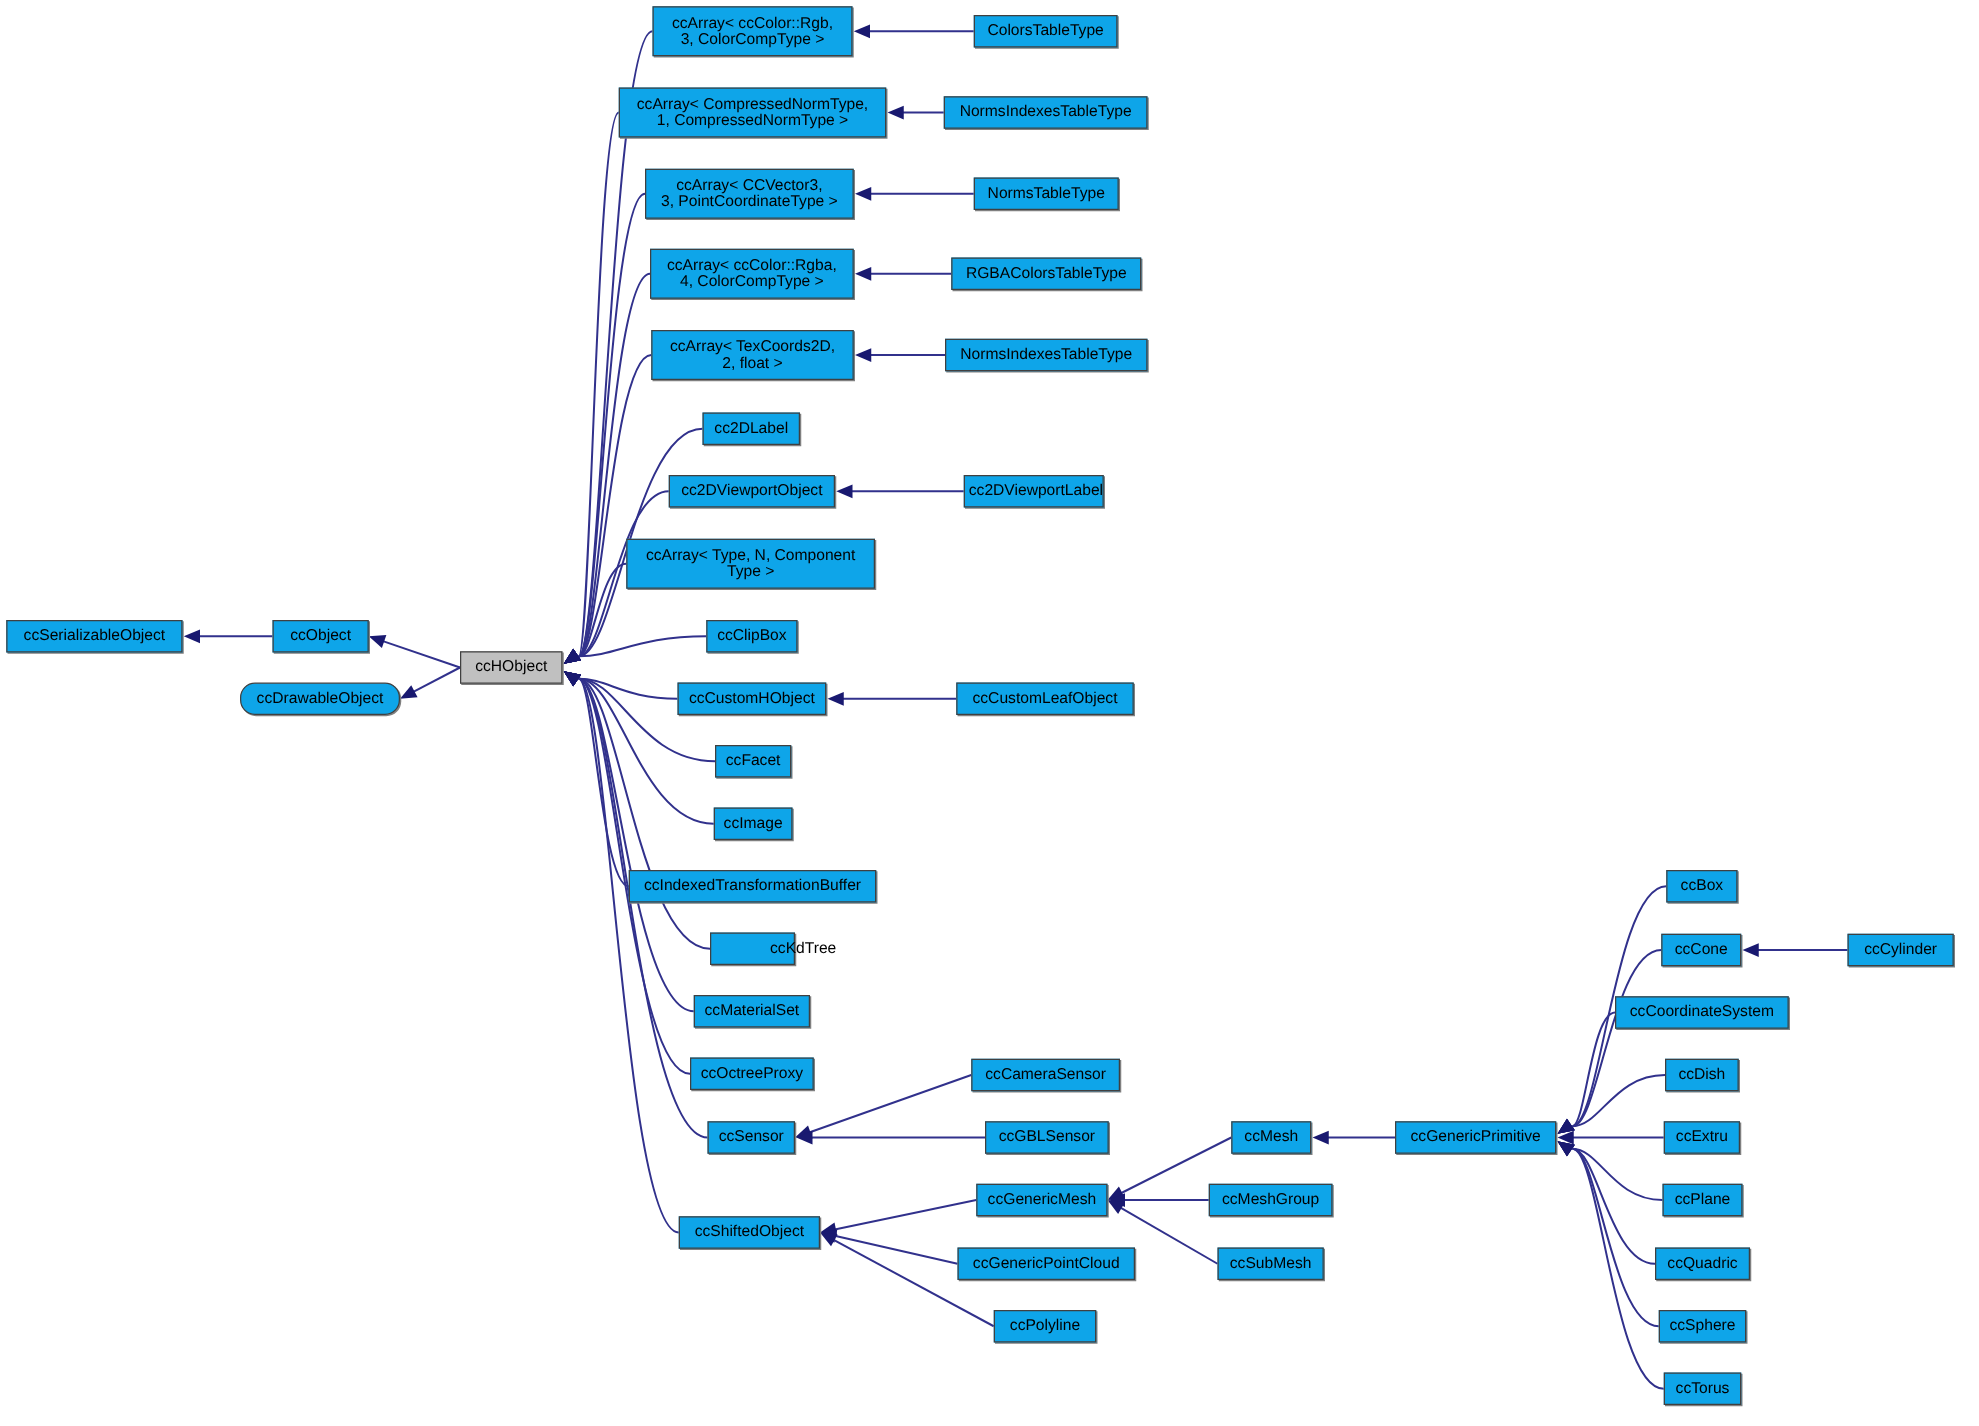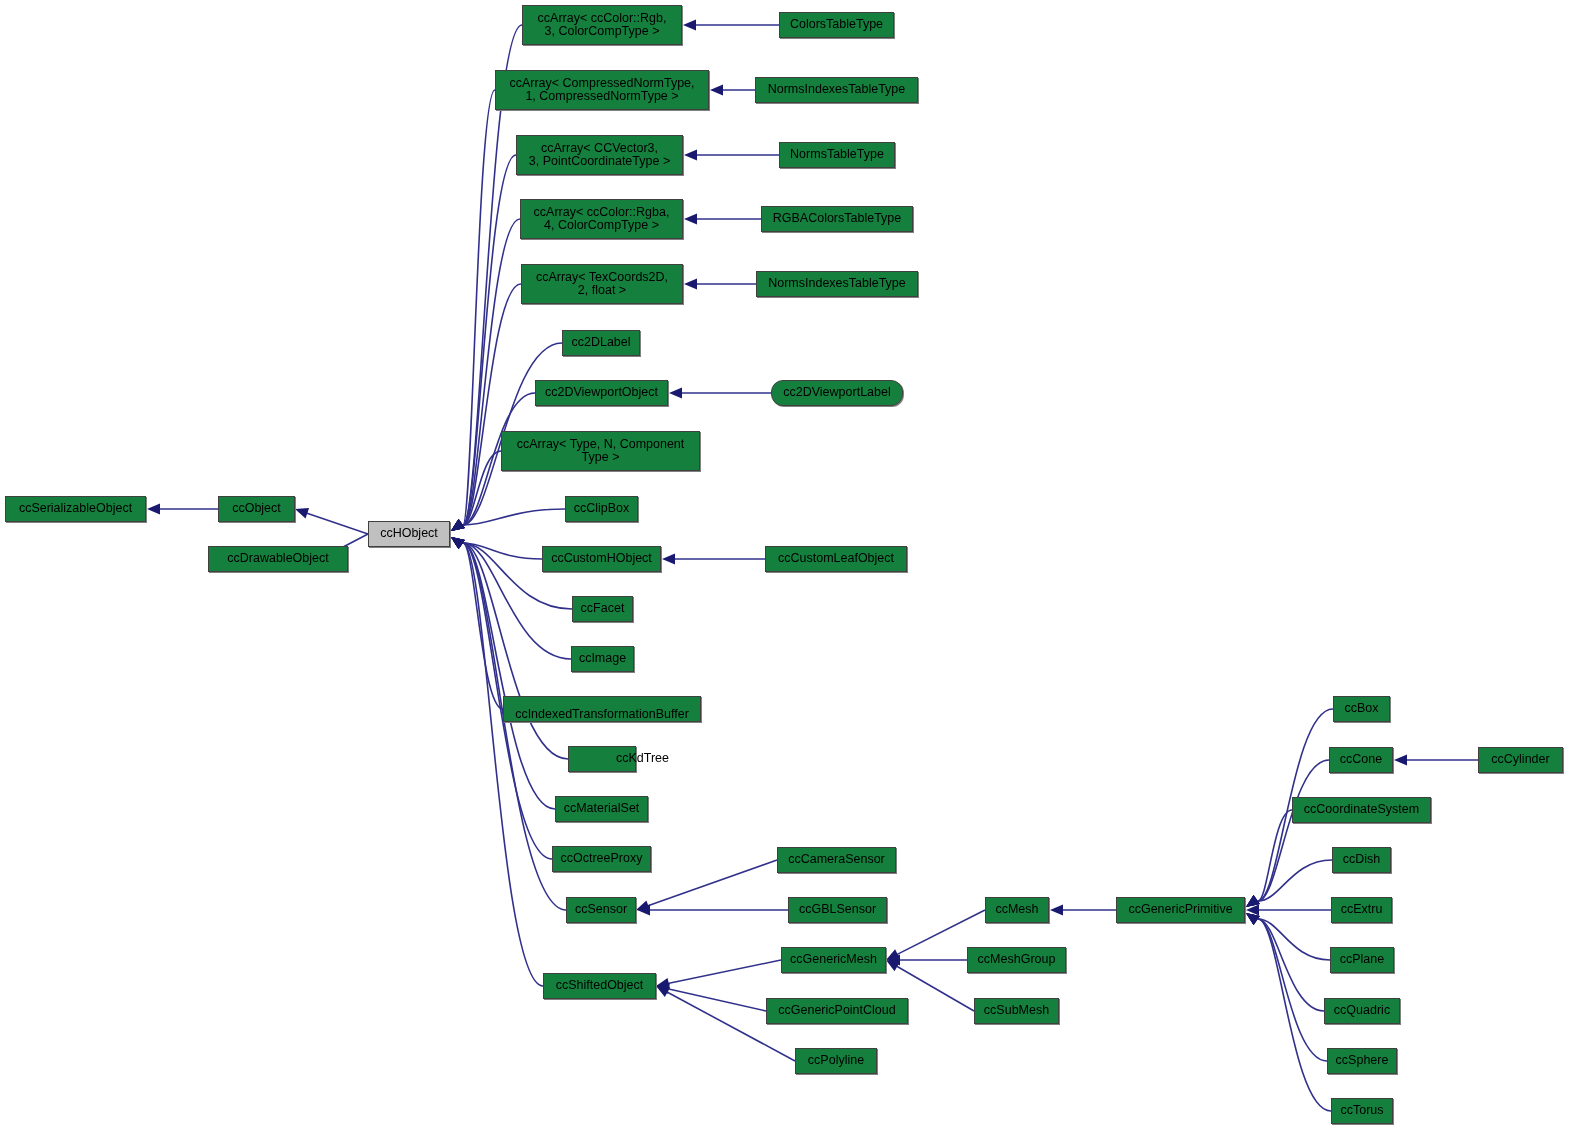--- a/index.html
+++ b/index.html
@@ -21,21 +21,21 @@
     left: 0;
     top: 0;
     width: 1583px;
     height: 1141px;
     pointer-events: none;
   }
   .node {
     position: absolute;
     box-sizing: border-box;
     border: 1px solid #404040;
-    background: #15803d;
+    background: #0ea5e9;
     color: #000000;
     font-size: 12.5px;
     line-height: 13.5px;
     text-align: center;
     display: flex;
     align-items: center;
     justify-content: center;
     white-space: pre-line;
     letter-spacing: 0px;
     box-shadow: 1px 1px 0 #808080;
@@ -240,52 +240,52 @@
         <polygon points="1246,913 1259.8191533749357,915.8776726707532 1253.5578436078024,924.9217867788349" fill="#191970"></polygon>
       </g>
       <g>
         <line x1="1478" y1="760" x2="1405" y2="760" stroke="#31318c" stroke-width="1.6"></line>
         <polygon points="1394,760 1407,754.5 1407,765.5" fill="#191970"></polygon>
       </g>
     </svg>
   <div id="nodes">
       <div class="node" style="left: 5px; top: 496px; width: 141px; height: 26px;"><span>ccSerializableObject</span></div>
       <div class="node" style="left: 218px; top: 496px; width: 77px; height: 26px;"><span>ccObject</span></div>
-      <div class="node" style="left: 208px; top: 546px; width: 140px; height: 26px;"><span>ccDrawableObject</span></div>
+      <div class="node" style="left: 192px; top: 546px; width: 128px; height: 26px; border-radius: 12px;"><span>ccDrawableObject</span></div>
       <div class="node highlight" style="left: 368px; top: 521px; width: 82px; height: 26px;"><span>ccHObject</span></div>
       <div class="node" style="left: 522px; top: 5px; width: 160px; height: 40px;"><span>ccArray&lt; ccColor::Rgb,
 3, ColorCompType &gt;</span></div>
       <div class="node" style="left: 495px; top: 70px; width: 214px; height: 40px;"><span>ccArray&lt; CompressedNormType,
 1, CompressedNormType &gt;</span></div>
       <div class="node" style="left: 516px; top: 135px; width: 167px; height: 40px;"><span>ccArray&lt; CCVector3,
 3, PointCoordinateType &gt;</span></div>
       <div class="node" style="left: 520px; top: 199px; width: 163px; height: 40px;"><span>ccArray&lt; ccColor::Rgba,
 4, ColorCompType &gt;</span></div>
       <div class="node" style="left: 521px; top: 264px; width: 162px; height: 40px;"><span>ccArray&lt; TexCoords2D,
 2, float &gt;</span></div>
       <div class="node" style="left: 562px; top: 330px; width: 78px; height: 26px;"><span>cc2DLabel</span></div>
       <div class="node" style="left: 535px; top: 380px; width: 133px; height: 26px;"><span>cc2DViewportObject</span></div>
       <div class="node" style="left: 501px; top: 431px; width: 199px; height: 40px;"><span>ccArray&lt; Type, N, Component
 Type &gt;</span></div>
       <div class="node" style="left: 565px; top: 496px; width: 73px; height: 26px; justify-content: center;"><span>ccClipBox</span></div>
       <div class="node" style="left: 542px; top: 546px; width: 119px; height: 26px;"><span>ccCustomHObject</span></div>
       <div class="node" style="left: 572px; top: 596px; width: 61px; height: 26px;"><span>ccFacet</span></div>
       <div class="node" style="left: 571px; top: 646px; width: 63px; height: 26px;"><span>ccImage</span></div>
-      <div class="node" style="left: 503px; top: 696px; width: 198px; height: 26px; align-items: flex-end;"><span>ccIndexedTransformationBuffer</span></div>
+      <div class="node" style="left: 503px; top: 696px; width: 198px; height: 26px;"><span>ccIndexedTransformationBuffer</span></div>
       <div class="node" style="left: 568px; top: 746px; width: 68px; height: 26px; padding-left: 44px;"><span>ccKdTree</span></div>
       <div class="node" style="left: 555px; top: 796px; width: 93px; height: 26px;"><span>ccMaterialSet</span></div>
       <div class="node" style="left: 552px; top: 846px; width: 99px; height: 26px;"><span>ccOctreeProxy</span></div>
       <div class="node" style="left: 566px; top: 897px; width: 70px; height: 26px;"><span>ccSensor</span></div>
       <div class="node" style="left: 543px; top: 973px; width: 113px; height: 26px;"><span>ccShiftedObject</span></div>
       <div class="node" style="left: 779px; top: 12px; width: 115px; height: 26px;"><span>ColorsTableType</span></div>
       <div class="node" style="left: 755px; top: 77px; width: 163px; height: 26px;"><span>NormsIndexesTableType</span></div>
       <div class="node" style="left: 779px; top: 142px; width: 116px; height: 26px;"><span>NormsTableType</span></div>
       <div class="node" style="left: 761px; top: 206px; width: 152px; height: 26px;"><span>RGBAColorsTableType</span></div>
       <div class="node" style="left: 756px; top: 271px; width: 162px; height: 26px;"><span>NormsIndexesTableType</span></div>
-      <div class="node" style="left: 771px; top: 380px; width: 132px; height: 26px; border-radius: 12px;"><span>cc2DViewportLabel</span></div>
+      <div class="node" style="left: 771px; top: 380px; width: 112px; height: 26px;"><span>cc2DViewportLabel</span></div>
       <div class="node" style="left: 765px; top: 546px; width: 142px; height: 26px;"><span>ccCustomLeafObject</span></div>
       <div class="node" style="left: 777px; top: 847px; width: 119px; height: 26px;"><span>ccCameraSensor</span></div>
       <div class="node" style="left: 788px; top: 897px; width: 99px; height: 26px;"><span>ccGBLSensor</span></div>
       <div class="node" style="left: 781px; top: 947px; width: 105px; height: 26px;"><span>ccGenericMesh</span></div>
       <div class="node" style="left: 766px; top: 998px; width: 142px; height: 26px;"><span>ccGenericPointCloud</span></div>
       <div class="node" style="left: 795px; top: 1048px; width: 82px; height: 26px;"><span>ccPolyline</span></div>
       <div class="node" style="left: 985px; top: 897px; width: 64px; height: 26px;"><span>ccMesh</span></div>
       <div class="node" style="left: 967px; top: 947px; width: 99px; height: 26px;"><span>ccMeshGroup</span></div>
       <div class="node" style="left: 974px; top: 998px; width: 85px; height: 26px;"><span>ccSubMesh</span></div>
       <div class="node" style="left: 1116px; top: 897px; width: 129px; height: 26px;"><span>ccGenericPrimitive</span></div>

